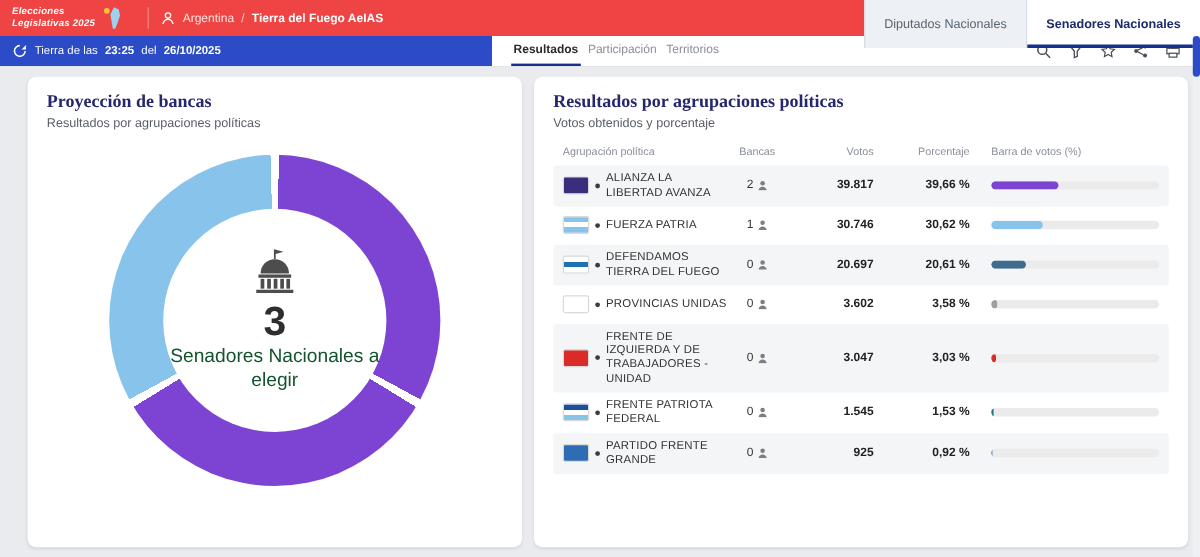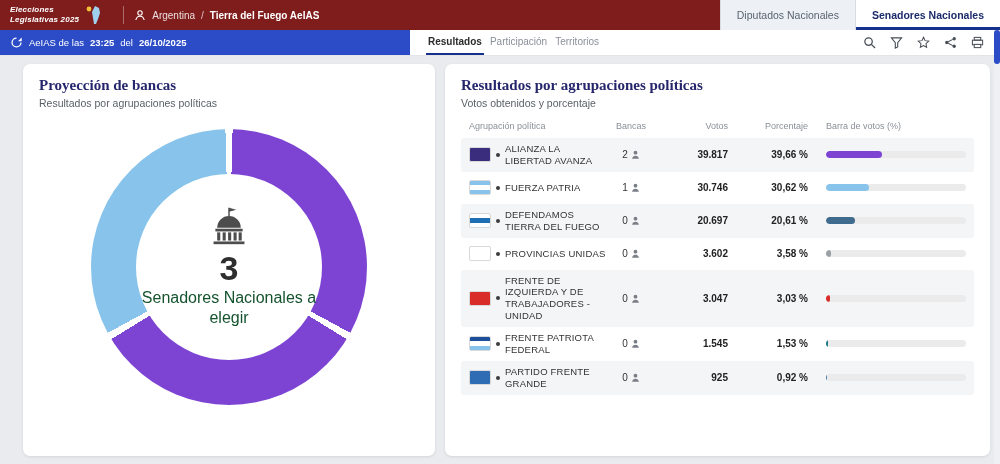--- a/index.html
+++ b/index.html
@@ -7,34 +7,34 @@
   body {
     font-family:"Liberation Sans", sans-serif;
     background:#e9ebef;
     overflow:hidden;
     position:relative;
     color:#333;
   }
 
   
   .topbar {
-    height:30px; background:#7f1d1d; display:flex; align-items:center; color:#fff;
+    height:30px; background:#ef4444; display:flex; align-items:center; color:#fff;
     position:relative;
   }
   .logo-block { display:flex; align-items:center; gap:6px; padding:0 10px; }
   .logo-text { font-size:8px; font-weight:700; font-style:italic; line-height:1.2; letter-spacing:.2px; }
   .v-div { width:1px; height:18px; background:rgba(255,255,255,.35); margin:0 10px; }
   .crumb { display:flex; align-items:center; gap:6px; font-size:10px; }
   .crumb .country { color:rgba(255,255,255,.85); }
   .crumb .sep { color:rgba(255,255,255,.7); }
   .crumb .district { font-weight:700; }
   .top-spacer { flex:1; }
   .top-tabs { display:flex; height:30px; }
   .top-tab {
-    height:30px; display:flex; align-items:center; padding:0 16px;
+    height:40px; display:flex; align-items:center; padding:0 16px;
     font-size:10.5px; cursor:pointer; background:#edf0f4; color:#5a6572;
     border-left:1px solid #d8dce2;
   }
   .top-tab.active {
     background:#fff; color:#1c2b6b; font-weight:700;
     box-shadow: inset 0 -3px 0 #16308e;
   }
 
   
   .subheader {
@@ -140,21 +140,21 @@
     <div class="top-tab active">Senadores Nacionales</div>
   </nav>
 </header>
 
 <div class="subheader">
   <div class="notice">
     <svg width="13" height="13" viewBox="0 0 14 14">
       <path d="M7 2.2 a4.8 4.8 0 1 0 4.8 4.8" fill="none" stroke="#fff" stroke-width="1.4"></path>
       <path d="M12.6 1.6 v4 h-4 z" fill="#fff"></path>
     </svg>
-    <span>AeIAS de las</span>
+    <span>Tierra de las</span>
     <b>23:25</b>
     <span>del</span>
     <b>26/10/2025</b>
   </div>
   <nav class="sub-tabs">
     <div class="sub-tab active">Resultados</div>
     <div class="sub-tab">Participación</div>
     <div class="sub-tab">Territorios</div>
   </nav>
   <div class="sub-spacer"></div>

